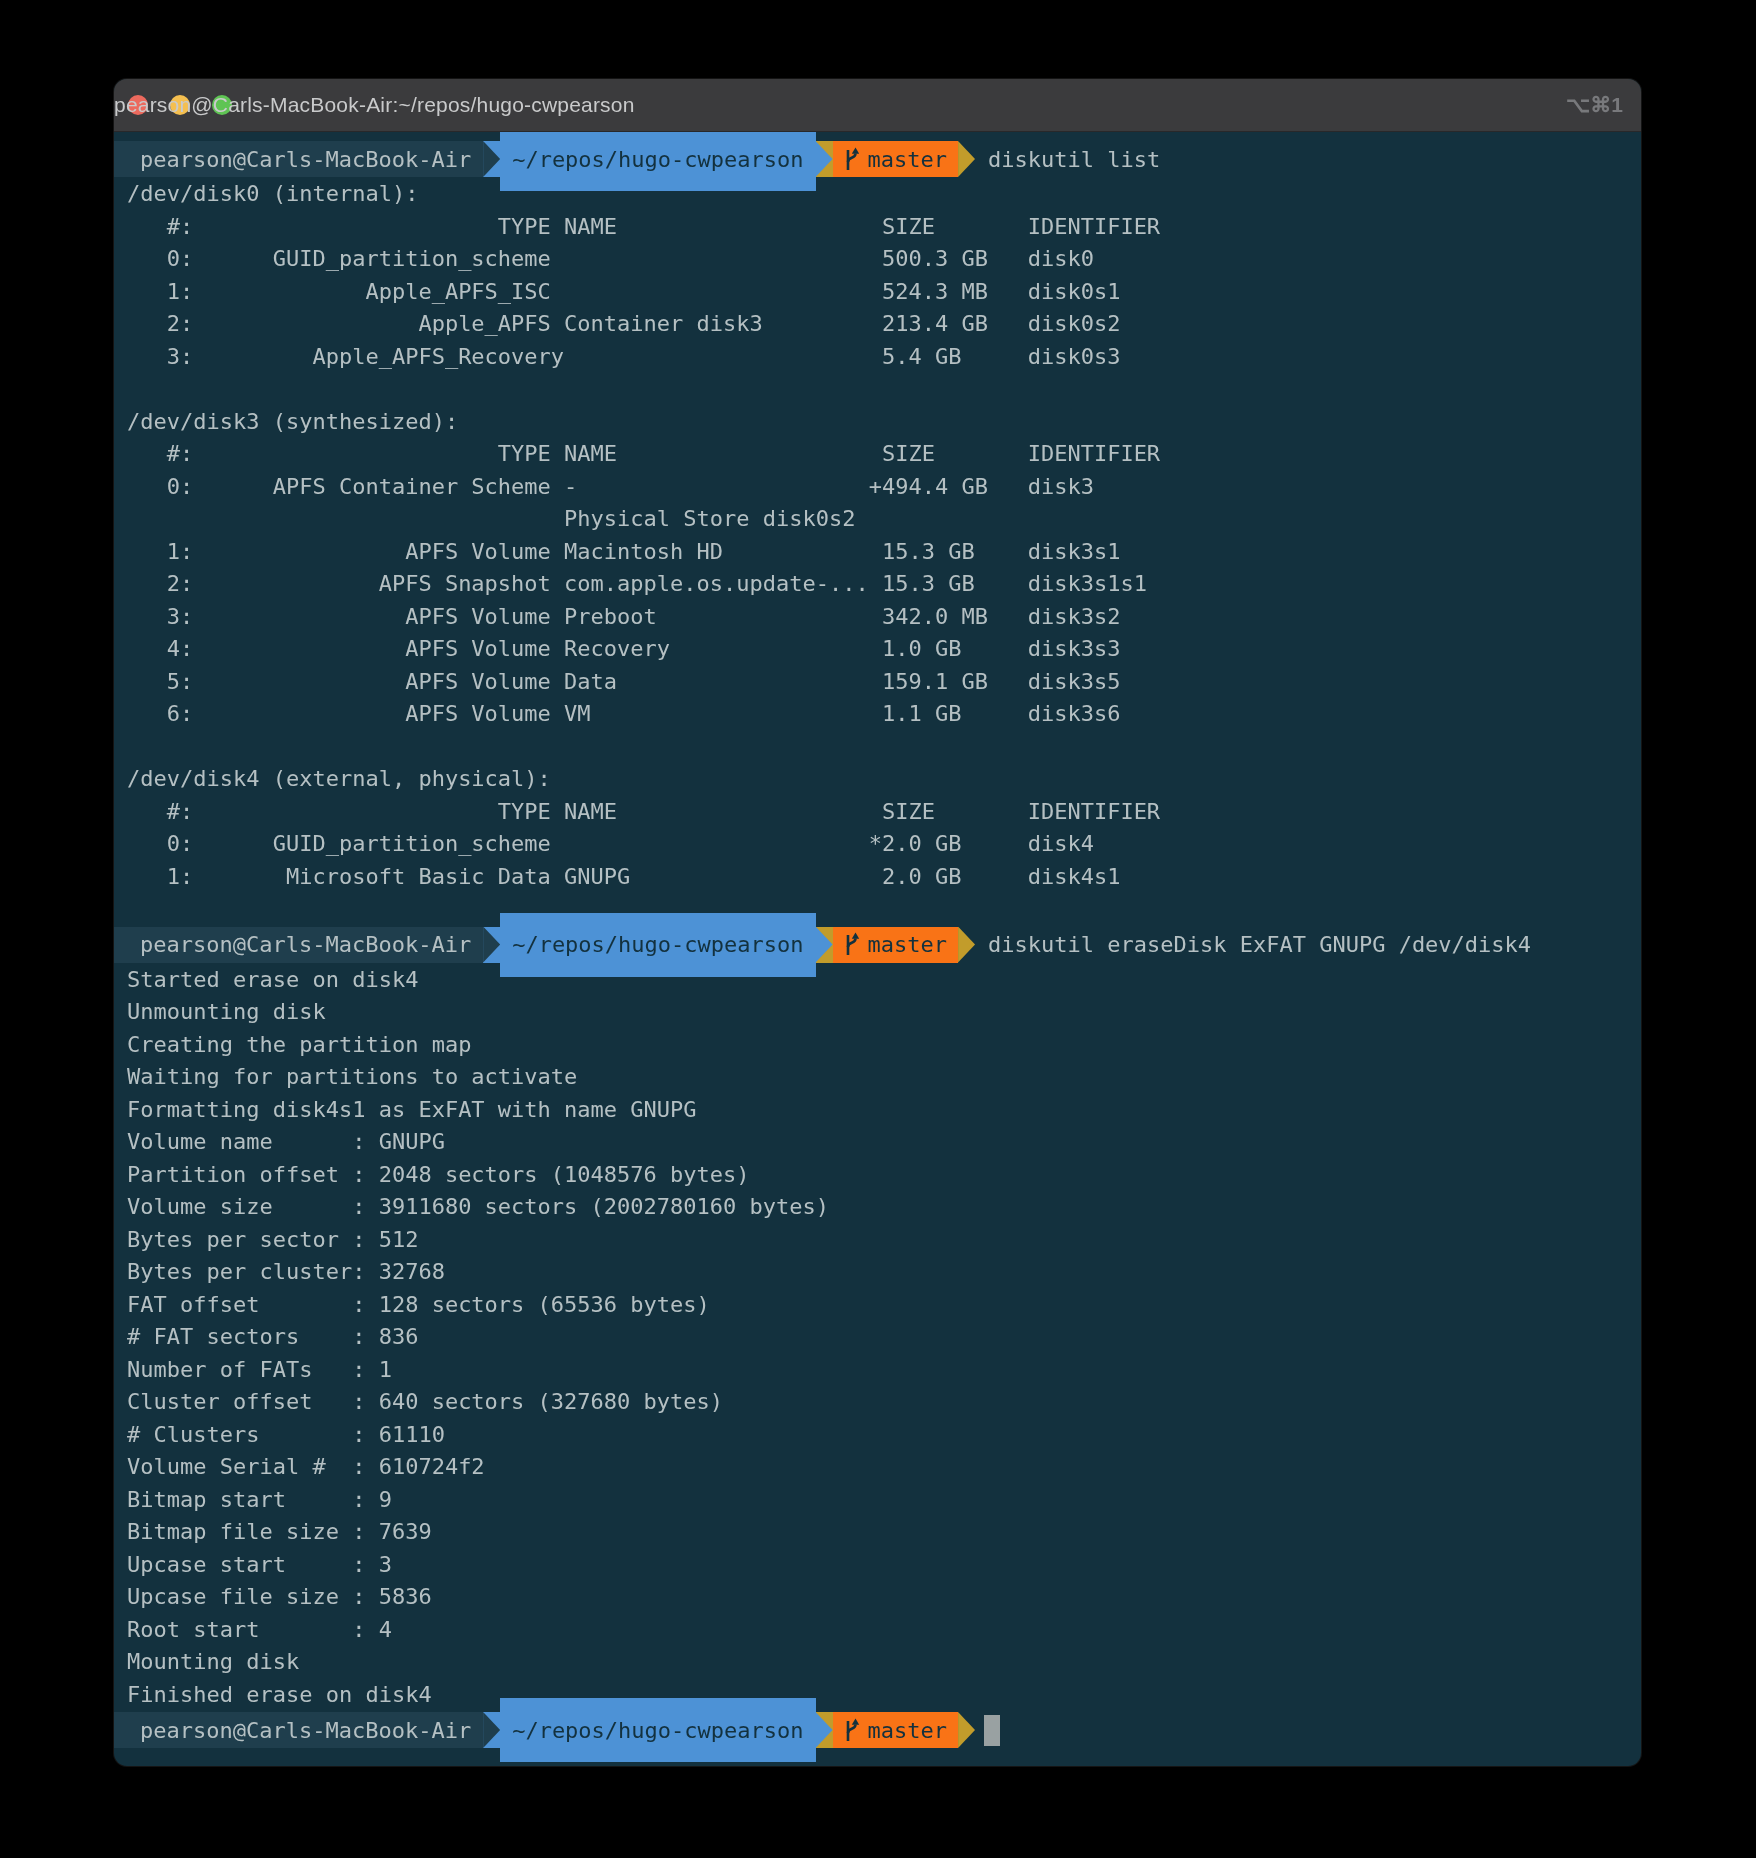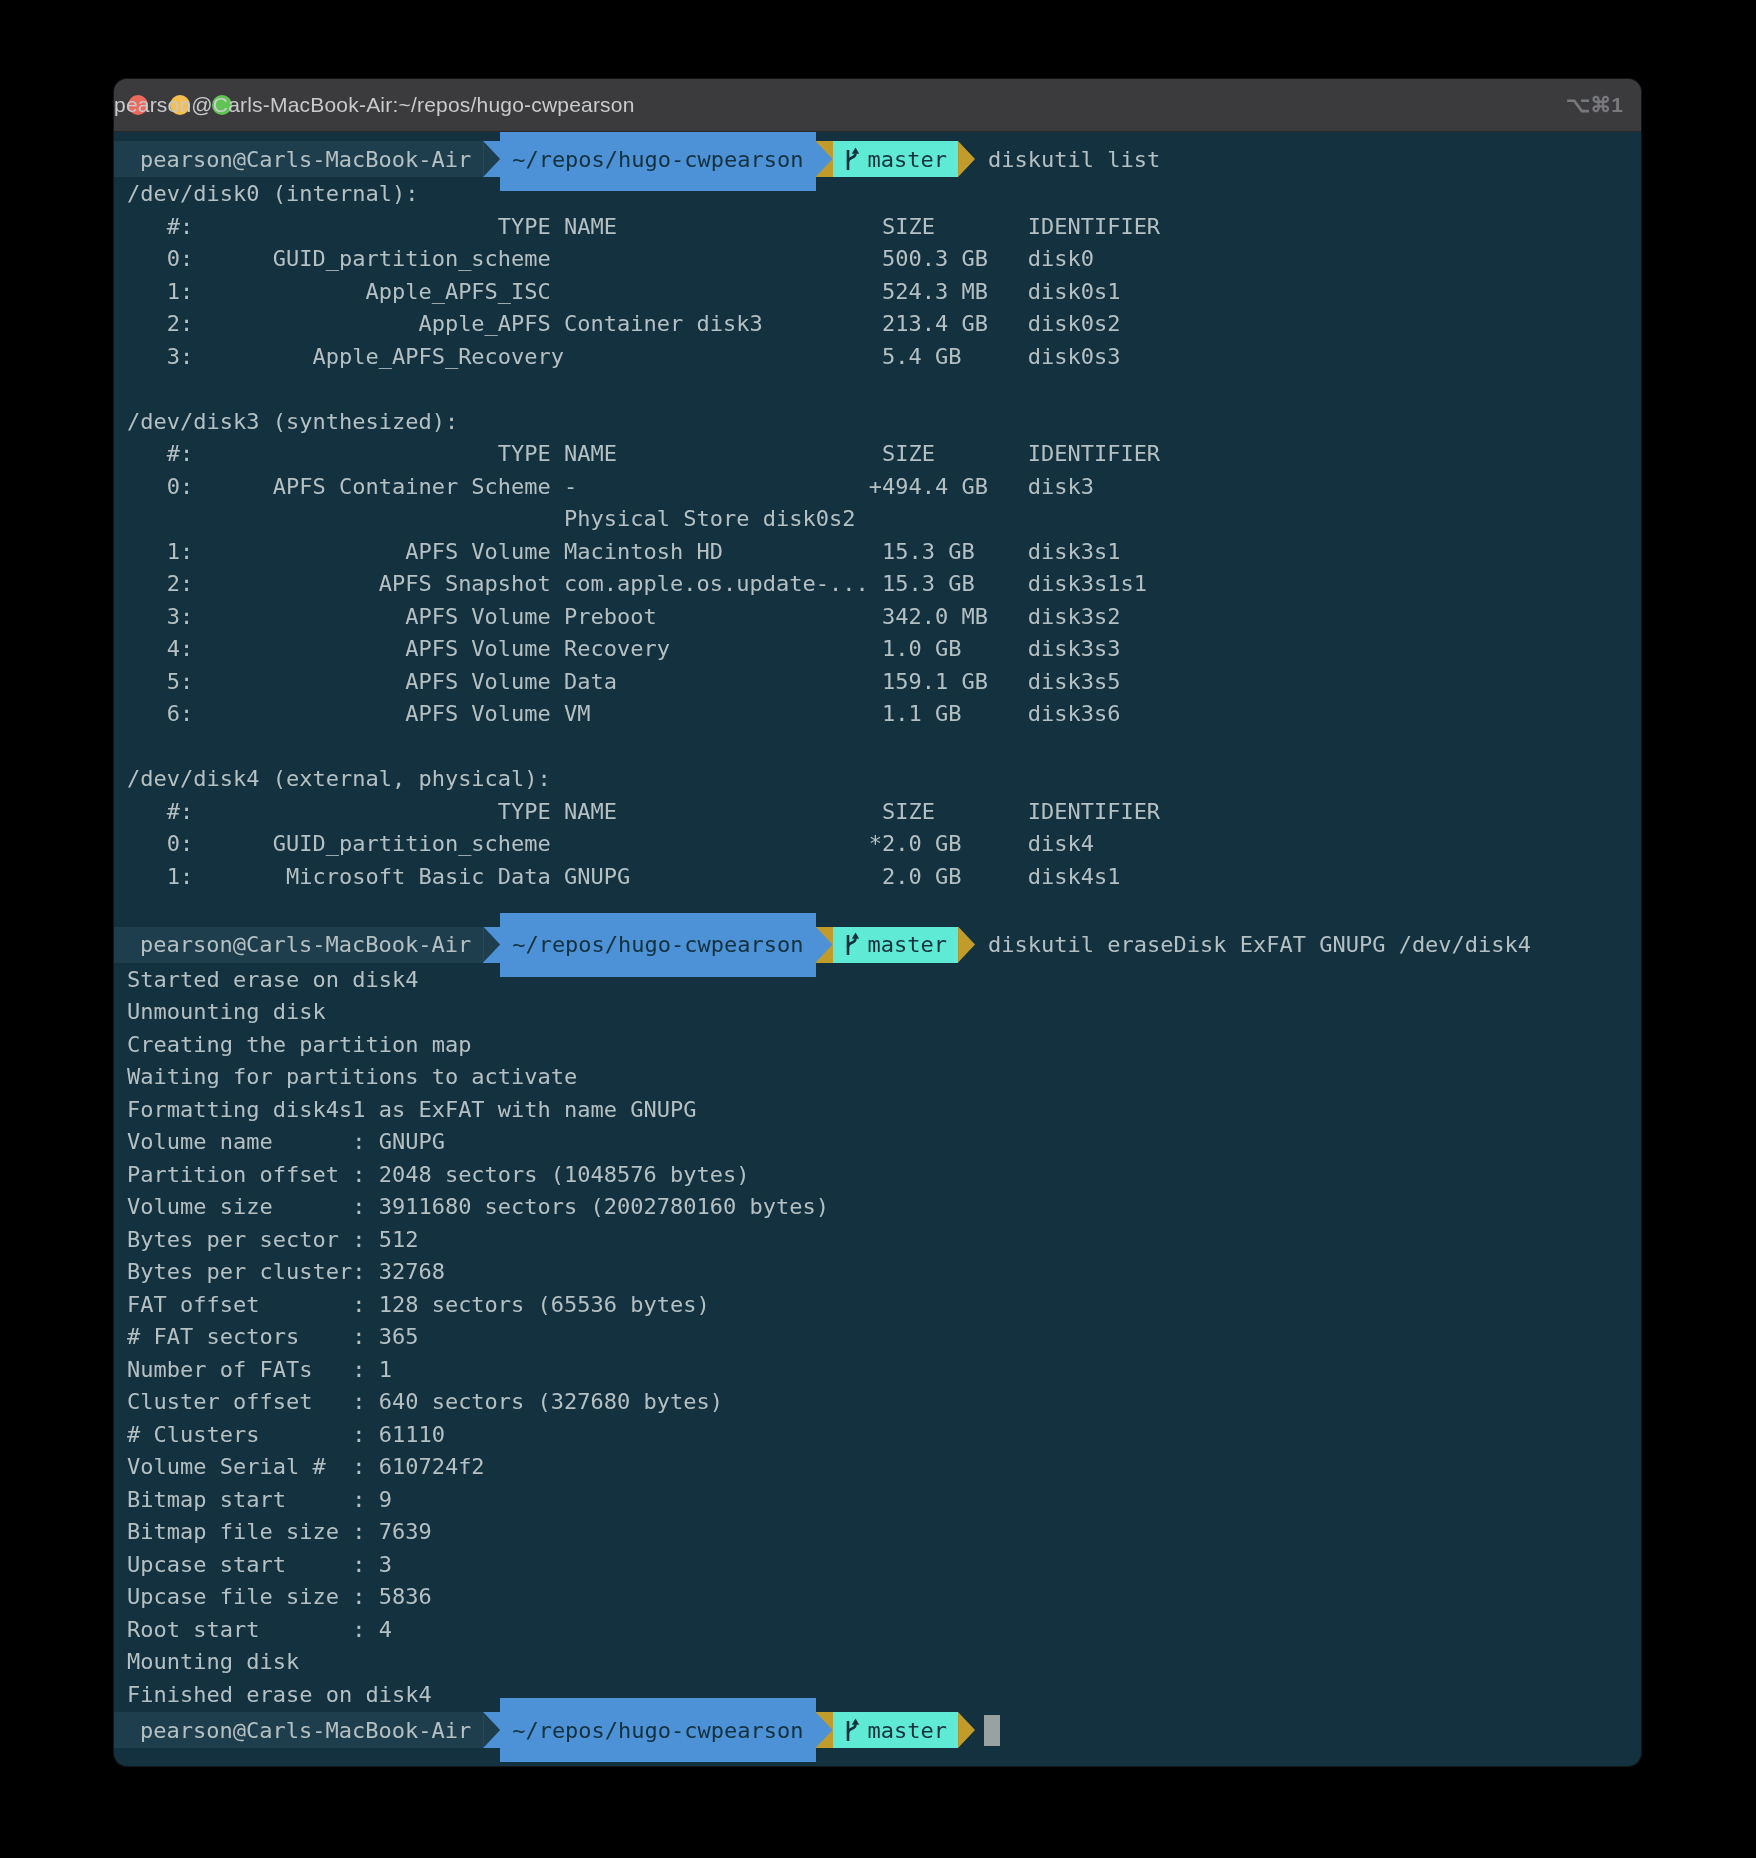--- a/index.html
+++ b/index.html
@@ -36,21 +36,21 @@
     color:#b5c0c3;box-sizing:border-box;
   }
   .line{white-space:pre;height:32.5px;line-height:32.5px;}
   .prompt-line{
     display:flex;align-items:center;height:38px;margin-left:-13px;
     white-space:pre;
   }
   .seg{display:flex;align-items:center;height:36px;flex:none;}
   .seg-host{background:#1f3e4d;color:#b5c0c3;padding:0 12px 0 26px;}
   .seg-path{background:#4d92d6;color:#13313e;padding:14px 12px;}
-  .seg-branch{background:#5eead4;color:#13313e;padding:0 11px 0 8px;}
+  .seg-branch{background:#f97316;color:#13313e;padding:0 11px 0 8px;}
   .seg-branch .blabel{margin-left:7px;}
   .arr{width:17px;height:36px;flex:none;position:relative;}
   .arr::before{
     content:"";position:absolute;inset:0;
     clip-path:polygon(0 0,100% 50%,0 100%);
   }
   .arr-a{background:#4d92d6;}  .arr-a::before{background:#1f3e4d;}
   .arr-b{background:#c29c2b;}  .arr-b::before{background:#4d92d6;}
   .arr-c{background:transparent;} .arr-c::before{background:#c29c2b;}
   .cmd{padding-left:13px;color:#b5c0c3;}
@@ -108,21 +108,21 @@
       <div class="line">Unmounting disk</div>
       <div class="line">Creating the partition map</div>
       <div class="line">Waiting for partitions to activate</div>
       <div class="line">Formatting disk4s1 as ExFAT with name GNUPG</div>
       <div class="line">Volume name      : GNUPG</div>
       <div class="line">Partition offset : 2048 sectors (1048576 bytes)</div>
       <div class="line">Volume size      : 3911680 sectors (2002780160 bytes)</div>
       <div class="line">Bytes per sector : 512</div>
       <div class="line">Bytes per cluster: 32768</div>
       <div class="line">FAT offset       : 128 sectors (65536 bytes)</div>
-      <div class="line"># FAT sectors    : 365</div>
+      <div class="line"># FAT sectors    : 836</div>
       <div class="line">Number of FATs   : 1</div>
       <div class="line">Cluster offset   : 640 sectors (327680 bytes)</div>
       <div class="line"># Clusters       : 61110</div>
       <div class="line">Volume Serial #  : 610724f2</div>
       <div class="line">Bitmap start     : 9</div>
       <div class="line">Bitmap file size : 7639</div>
       <div class="line">Upcase start     : 3</div>
       <div class="line">Upcase file size : 5836</div>
       <div class="line">Root start       : 4</div>
       <div class="line">Mounting disk</div>

